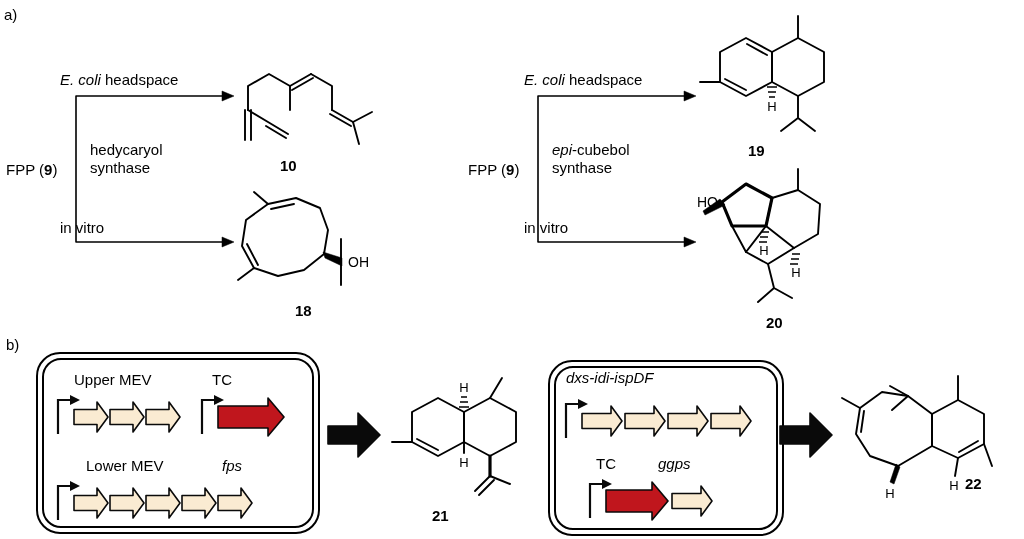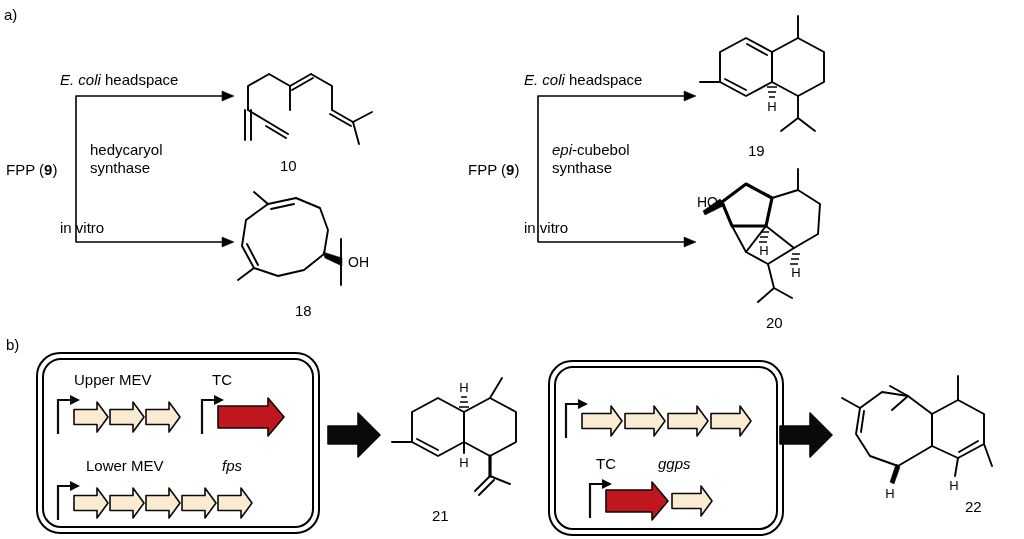--- a/index.html
+++ b/index.html
@@ -1,21 +1,21 @@
 <!DOCTYPE html>
 <html><head>
 <meta charset="utf-8">
 <style>
   *{margin:0;padding:0;box-sizing:border-box}
   html,body{background:#fff}
   .canvas{position:relative;width:1024px;height:539px;background:#fff;color:#000;
           font-family:"Liberation Sans",sans-serif;overflow:hidden}
   .txt{position:absolute;font-size:15px;line-height:18px;white-space:nowrap}
   .center{text-align:left}
-  .bold{font-weight:normal}
+  .bold{font-weight:bold}
   .italic{font-style:italic}
   svg.struct,svg.generow{position:absolute;overflow:visible}
   .bond{stroke:#000;stroke-width:1.9;fill:none;stroke-linecap:round;stroke-linejoin:round}
   .bondbold{stroke-width:3.2}
   .thick{stroke-width:3.2}
   .hash{stroke:#000;stroke-width:1.5;fill:none}
   .wedge{fill:#000;stroke:#000;stroke-width:.5;stroke-linejoin:round}
   .atom{font-family:"Liberation Sans",sans-serif;font-size:13px;fill:#000}
   .atom.big{font-size:14px}
   .plasmid-box{position:absolute;border:2px solid #000;border-radius:24px}
@@ -159,20 +159,21 @@
     <text class="atom" x="74" y="117" text-anchor="middle">H</text>
     <path class="bond thick" d="M100,106 V126"></path>
     <path class="bond" d="M100,126 L120,134"></path>
     <path class="bond" d="M100,126 L85,141 M104,130 L89,145"></path>
   </svg>
   <div class="txt center bold" style="left:432px;top:507px;width:40px">21</div>
 
   <div class="plasmid-box" style="left:548px;top:360px;width:236px;height:176px">
     <div class="plasmid-inner"></div>
   </div>
+  <div class="txt center italic" style="left:566px;top:369px;width:200px">dxs-idi-ispDF</div>
   <svg class="generow" id="operon-row-3" style="left:560px;top:394px" width="216" height="52" viewBox="0 0 216 52">
       <path d="M6,44 V10 H18" fill="none" stroke="#0a0a0a" stroke-width="2.2"></path>
       <polygon points="18,5 28,10 18,15" fill="#0a0a0a"></polygon>
       <polygon points="22,19.5 51,19.5 51,12 62,27 51,42 51,34.5 22,34.5" fill="#FAEBD2" stroke="#0a0a0a" stroke-width="1.6" stroke-linejoin="round"></polygon>
       <polygon points="65,19.5 94,19.5 94,12 105,27 94,42 94,34.5 65,34.5" fill="#FAEBD2" stroke="#0a0a0a" stroke-width="1.6" stroke-linejoin="round"></polygon>
       <polygon points="108,19.5 137,19.5 137,12 148,27 137,42 137,34.5 108,34.5" fill="#FAEBD2" stroke="#0a0a0a" stroke-width="1.6" stroke-linejoin="round"></polygon>
       <polygon points="151,19.5 180,19.5 180,12 191,27 180,42 180,34.5 151,34.5" fill="#FAEBD2" stroke="#0a0a0a" stroke-width="1.6" stroke-linejoin="round"></polygon>
     </svg>
   <div class="txt center" style="left:596px;top:455px;width:50px">TC</div>
   <div class="txt center italic" style="left:658px;top:455px;width:60px">ggps</div>
@@ -194,15 +195,15 @@
     <path class="bond" d="M20,50 L2,40"></path>
     <path class="bond" d="M24,53 L21,74"></path>
     <path class="bond" d="M68,38 L50,28 M68,38 L52,52"></path>
     <path class="bond" d="M138,83 L119,94"></path>
     <path class="bond" d="M144,86 L152,108"></path>
     <polygon class="wedge" points="56,106 60,109 54,126 50,124"></polygon>
     <text class="atom" x="50" y="140" text-anchor="middle">H</text>
     <path class="bond" d="M118,100 L115,118"></path>
     <text class="atom" x="114" y="132" text-anchor="middle">H</text>
   </svg>
-  <div class="txt center bold" style="left:965px;top:498px;width:40px">22</div>
+  <div class="txt center bold" style="left:965px;top:475px;width:40px">22</div>
 
 </div>
 
 </body></html>

